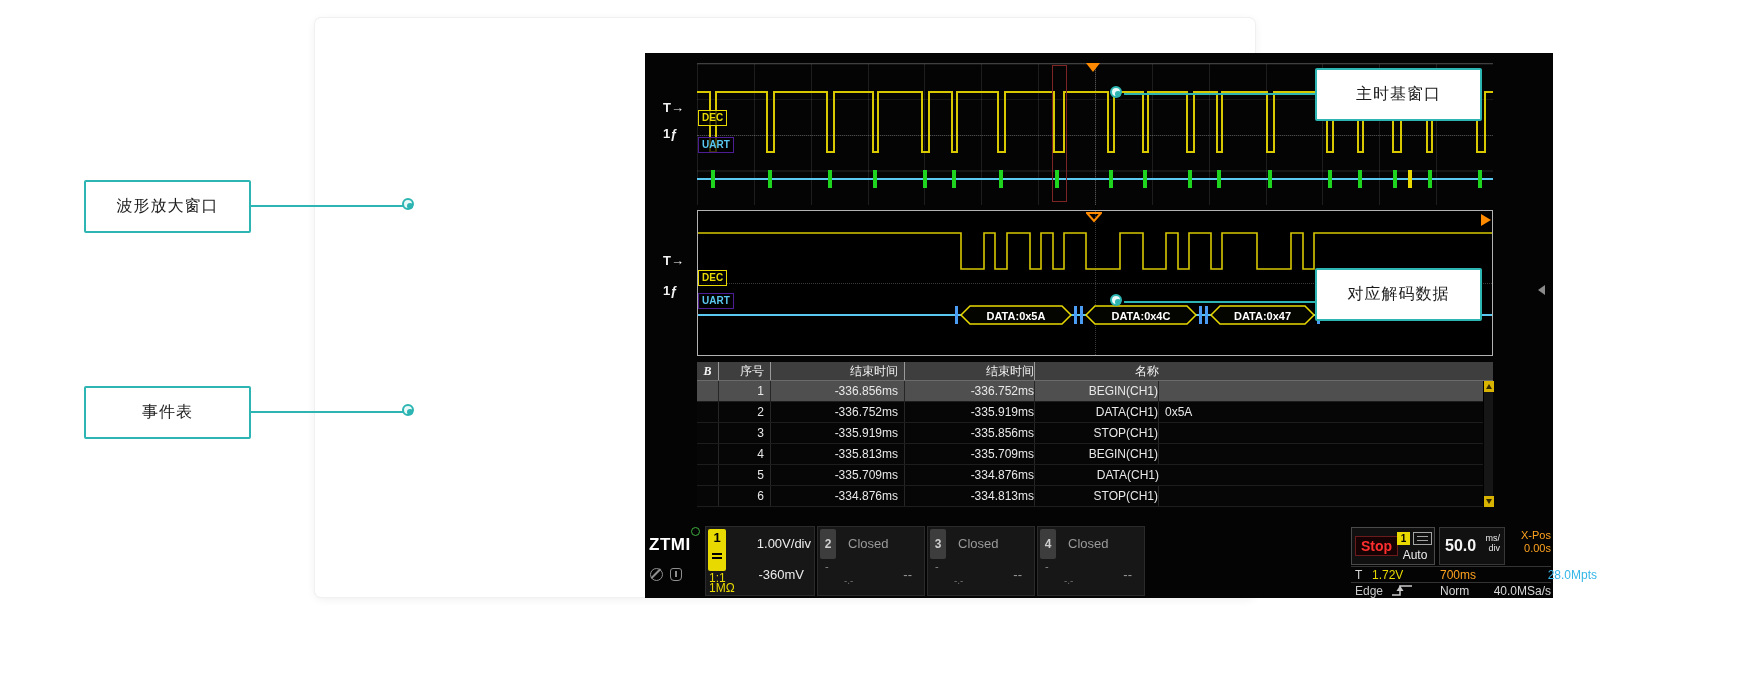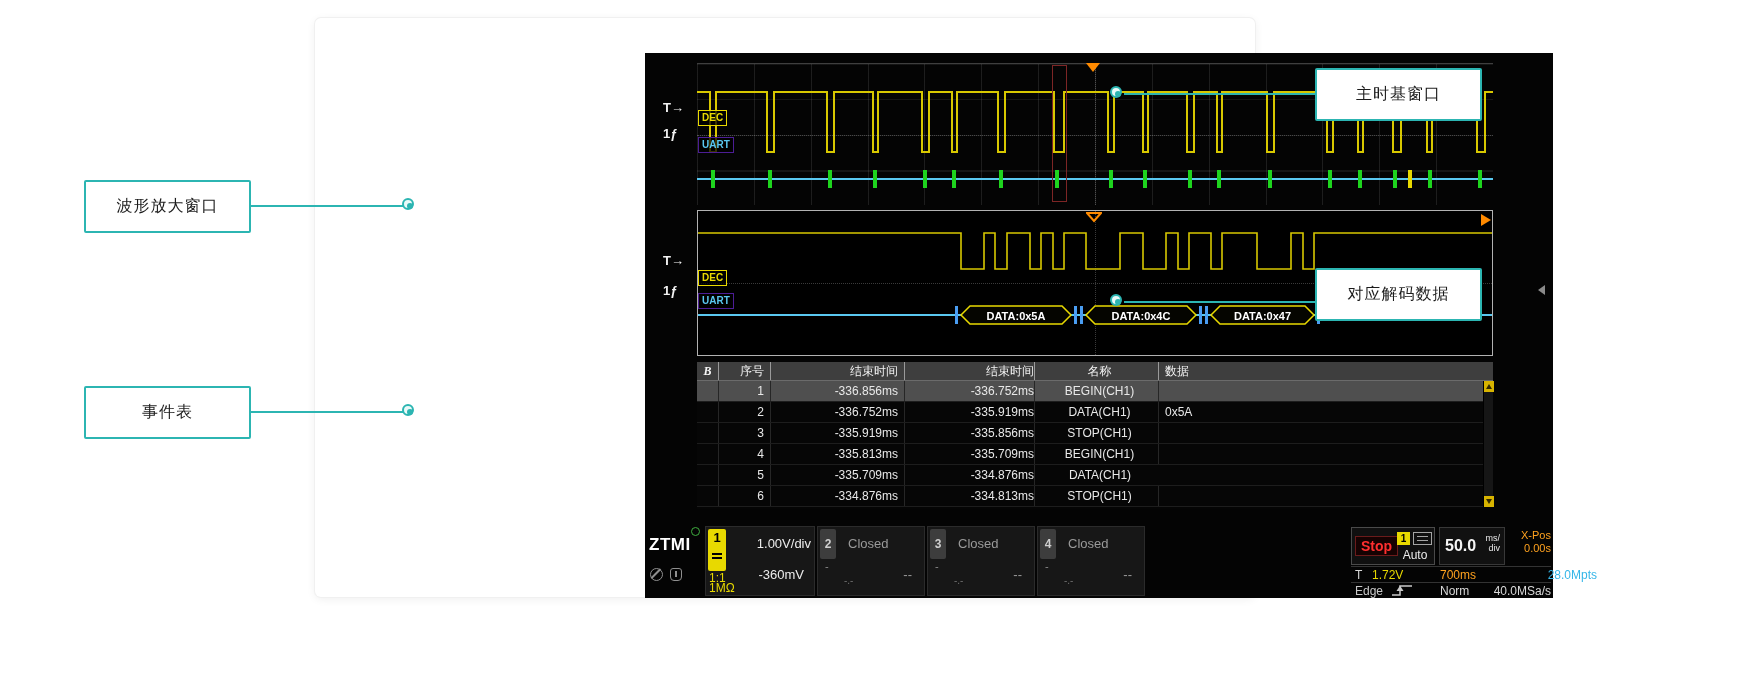--- a/index.html
+++ b/index.html
@@ -58,21 +58,21 @@
   .tbody .trow { display:flex; height:21px; line-height:21px; margin-right:10px;
       background:#060606; border-bottom:1px solid #1d1d1d; }
   .tbody .trow.sel { background:#4f4f4f; }
   .tbody .cell { border-right:1px solid #262626; }
   .tbody .cell:last-child { border-right:none; }
   .cell { display:block; overflow:hidden; white-space:nowrap; }
   .c-icon  { width:22px; text-align:center; }
   .c-num   { width:52px;  text-align:right; padding-right:6px; }
   .c-start { width:134px; text-align:right; padding-right:6px; }
   .c-end   { width:130px; text-align:right; }
-  .c-name  { width:124px; text-align:center;  padding-left:6px; }
+  .c-name  { width:124px; text-align:right;  padding-left:6px; }
   .c-data  { flex:1;      text-align:left;  padding-left:6px; }
   .bus-b { font-style:italic; font-weight:bold; font-family:"Liberation Serif",serif;
       color:#f5f5f5; font-size:12px; }
   .vscroll { position:absolute; right:0; top:19px; bottom:2px; width:10px; background:#161616;
       border-left:1px solid #000; }
   .sb-btn { position:absolute; left:0; width:10px; height:11px; background:#d8b400; }
   .sb-btn.up { top:0; } .sb-btn.down { bottom:0; }
   .tri-up { position:absolute; left:2px; top:3px; width:0; height:0;
       border-left:3px solid transparent; border-right:3px solid transparent;
       border-bottom:5px solid #332a00; }
@@ -217,21 +217,20 @@
       <div class="tag uart" style="left:53px;top:240px">UART</div>
       <div class="panel-handle"></div>
 
       <div class="event-table">
         <div class="thead">
           <span class="cell c-icon"><span class="bus-b">B</span></span>
           <span class="cell c-num">序号</span>
           <span class="cell c-start">结束时间</span>
           <span class="cell c-end">结束时间</span>
           <span class="cell c-name">名称</span>
-          <span class="cell c-data">数据</span>
         </div>
         <div class="tbody" id="table-body">
             <div class="trow sel">
               <span class="cell c-icon"></span>
               <span class="cell c-num">1</span>
               <span class="cell c-start">-336.856ms</span>
               <span class="cell c-end">-336.752ms</span>
               <span class="cell c-name">BEGIN(CH1)</span>
               <span class="cell c-data"></span>
             </div>

